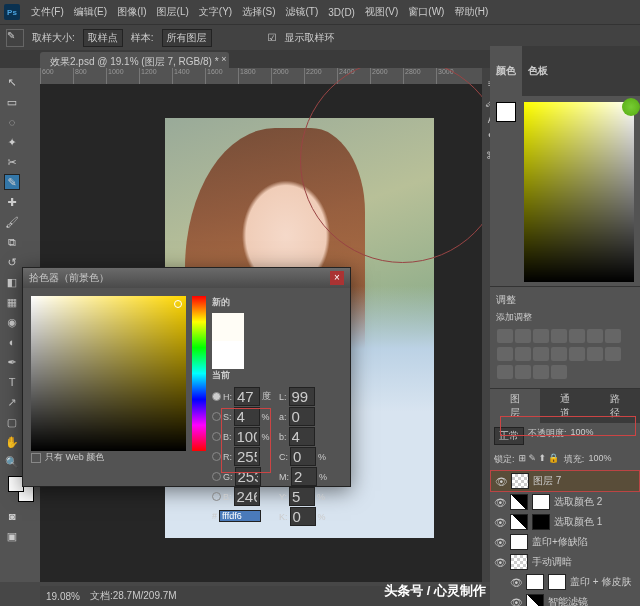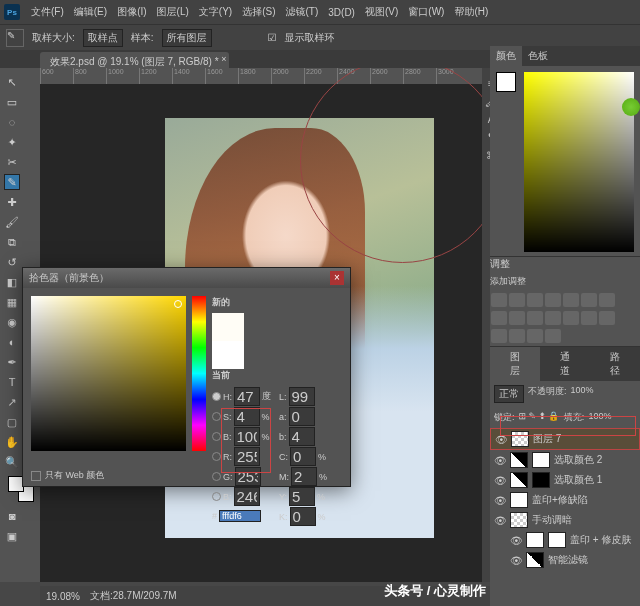--- a/index.html
+++ b/index.html
@@ -21,26 +21,26 @@
 .hair{position:absolute;left:20px;top:10px;width:180px;height:280px;background:linear-gradient(170deg,#6b3520,#8a4428 30%,#a0522d 50%,#7a3a20);border-radius:50% 30% 20% 40%;opacity:0.8;}
 .circle{position:absolute;left:260px;top:-10px;width:205px;height:205px;border:1px solid #944;border-radius:50%;}
 .toolbox { position: absolute; left: 0; top: 68px; width: 40px; background: #535353; bottom:24px; padding:4px 2px;}
 .tool { width: 16px; height: 16px; margin: 2px; display: inline-flex; align-items:center;justify-content:center; color:#ccc;font-size:11px;}
 .tool.sel{background:#3477a8;}
 .swatch{position:relative;width:26px;height:26px;margin:4px 6px;}
 .swatch .fg{position:absolute;width:16px;height:16px;background:#fff;border:1px solid #000;top:0;left:0;}
 .swatch .bg{position:absolute;width:16px;height:16px;background:#fff;border:1px solid #000;bottom:0;right:0;}
 .right-panels { position: absolute; right: 0; top: 46px; width: 150px; bottom: 0; background: #535353; }
 .panel-tabs{display:flex;background:#3a3a3a;font-size:10px;}
-.panel-tabs span{padding:3px 6px;}
+.panel-tabs span{padding:18px 6px;font-weight:bold;}
 .panel-tabs span.act{background:#535353;}
 .color-area{height:190px;padding:6px;position:relative;}
 .color-fg{width:20px;height:20px;background:#fff;border:1px solid #000;}
 .spectrum{position:absolute;left:34px;top:6px;right:6px;height:180px;background:linear-gradient(to right, #ff0, #fff), linear-gradient(to bottom, transparent, #000);background-blend-mode:multiply;}
-.adj-panel{border-top:1px solid #333;}
+.adj-panel{padding:6px;border-top:1px solid #333;}
 .adj-title{font-size:10px;margin-bottom:4px;}
 .adj-ico{display:inline-block;width:16px;height:14px;margin:1px;background:#666;border-radius:2px;}
 .layers{border-top:1px solid #333;}
 .layer-hdr{display:flex;font-size:10px;background:#3a3a3a;}
 .layer-hdr span{padding:3px 20px;}
 .layer-hdr span.act{background:#535353;}
 .layer-ctrl{display:flex;gap:4px;padding:4px;font-size:9px;align-items:flex-start;}
 .layer-list{}
 .layer{display:flex;align-items:center;gap:4px;padding:2px 4px;font-size:10px;}
 .layer.sel{background:#594d39;border:1px solid #b44;}
@@ -63,21 +63,21 @@
 .clr-new{background:#fffdf6;}
 .clr-old{background:#fff;}
 .btns{display:flex;flex-direction:column;gap:4px;margin-bottom:6px;}
 .pbtn{background:#646464;border:1px solid #333;border-radius:8px;padding:2px 8px;text-align:center;font-size:10px;width:58px;}
 .vrow{display:flex;align-items:center;gap:2px;font-size:9px;margin:1px 0;}
 .vrow input{width:26px;background:#3a3a3a;border:1px solid #222;color:#ccc;font-size:15px;padding:0 2px;}
 .vrow .r{width:9px;height:9px;border:1px solid #888;border-radius:50%;}
 .vrow .r.on{background:#ccc;}
 .hexrow{margin-top:4px;}
 .hexrow input{width:42px;background:#4a7aba;border:1px solid #222;color:#fff;font-size:9px;padding:0 2px;}
-.webck{margin-top:18px;font-size:9px;display:flex;align-items:center;gap:4px;text-align:right;}
+.webck{margin-top:0;font-size:9px;display:flex;align-items:center;gap:4px;text-align:right;}
 .webck .box{width:10px;height:10px;border:1px solid #888;}
 .redbox{position:absolute;left:221px;top:408px;width:50px;height:65px;border:1px solid #c44;}
 .redbox2{position:absolute;left:500px;top:416px;width:136px;height:20px;border:1px solid #c44;}
 .statusbar{position:absolute;bottom:0;left:40px;right:150px;height:20px;background:#424242;display:flex;align-items:center;gap:10px;padding:0 6px;font-size:10px;}
 .attrib{position:absolute;bottom:6px;right:154px;font-size:13px;color:#fff;font-weight:bold;}
 .vstrip{position:absolute;left:482px;top:68px;width:18px;background:#424242;bottom:24px;padding-top:6px;}
 .vstrip div{width:14px;height:14px;margin:4px auto;color:#bbb;text-align:center;font-size:10px;}
 .badge{position:absolute;right:0;top:52px;width:18px;height:18px;background:radial-gradient(circle,#7c3,#5a1);border-radius:50%;}
 </style>
 </head>

